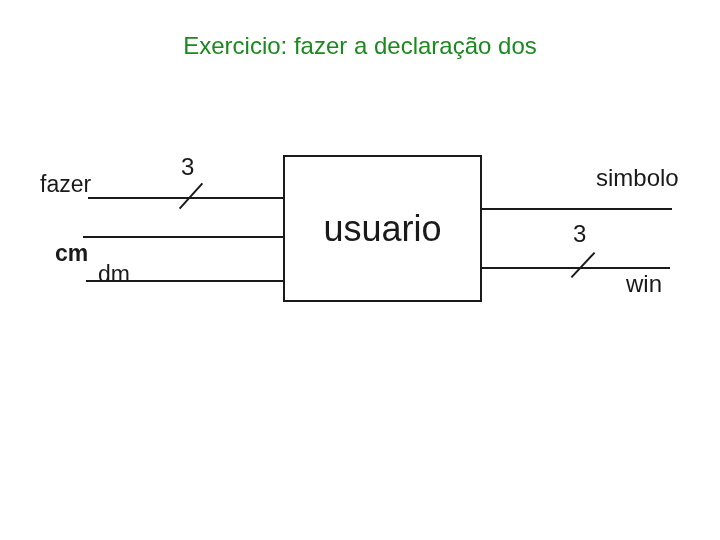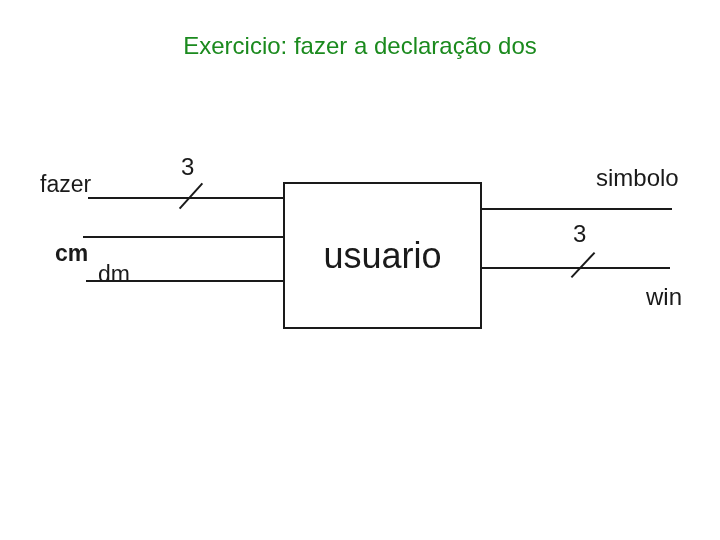--- a/index.html
+++ b/index.html
@@ -55,21 +55,21 @@
     width: 34px;
     height: 2px;
     background: var(--ink, #1a1a1a);
   }
   .slash-left  { left: 174px; top: 195px; transform: rotate(-48deg); }
   .slash-right { left: 566px; top: 264px; transform: rotate(-47deg); }
 
   .box {
     position: absolute;
     left: 283px;
-    top: 182px;
+    top: 155px;
     width: 199px;
     height: 147px;
     box-sizing: border-box;
     border: 2px solid var(--ink, #1a1a1a);
     background: var(--background, #ffffff);
     display: flex;
     align-items: center;
     justify-content: center;
   }
   .box-label {
@@ -83,21 +83,21 @@
   .wire-cm      { left: 83px;  top: 236px; width: 200px; }
   .wire-dm      { left: 86px;  top: 280px; width: 197px; }
   .wire-simbolo { left: 481px; top: 208px; width: 191px; }
   .wire-win     { left: 481px; top: 267px; width: 189px; }
 
   
   .lbl-altera  { left: 40px;  top: 173px; }
   .lbl-cm      { left: 55px;  top: 242px; font-weight: bold; }
   .lbl-dm      { left: 57px;  top: 263px; margin-left: 41px; }
   .lbl-simbolo { left: 596px; top: 166px; text-align: center; }
-  .lbl-win     { left: 626px; top: 285px; margin-left: 20px; }
+  .lbl-win     { left: 626px; top: 272px; }
   .bus3-left   { left: 181px; top: 155px; }
   .bus3-right  { left: 573px; top: 222px; }
 </style>
 </head>
 <body>
 
 <div class="slide">
 
   <h1 class="title">
     <span class="title-line">Exercicio: fazer a declaração dos</span>

